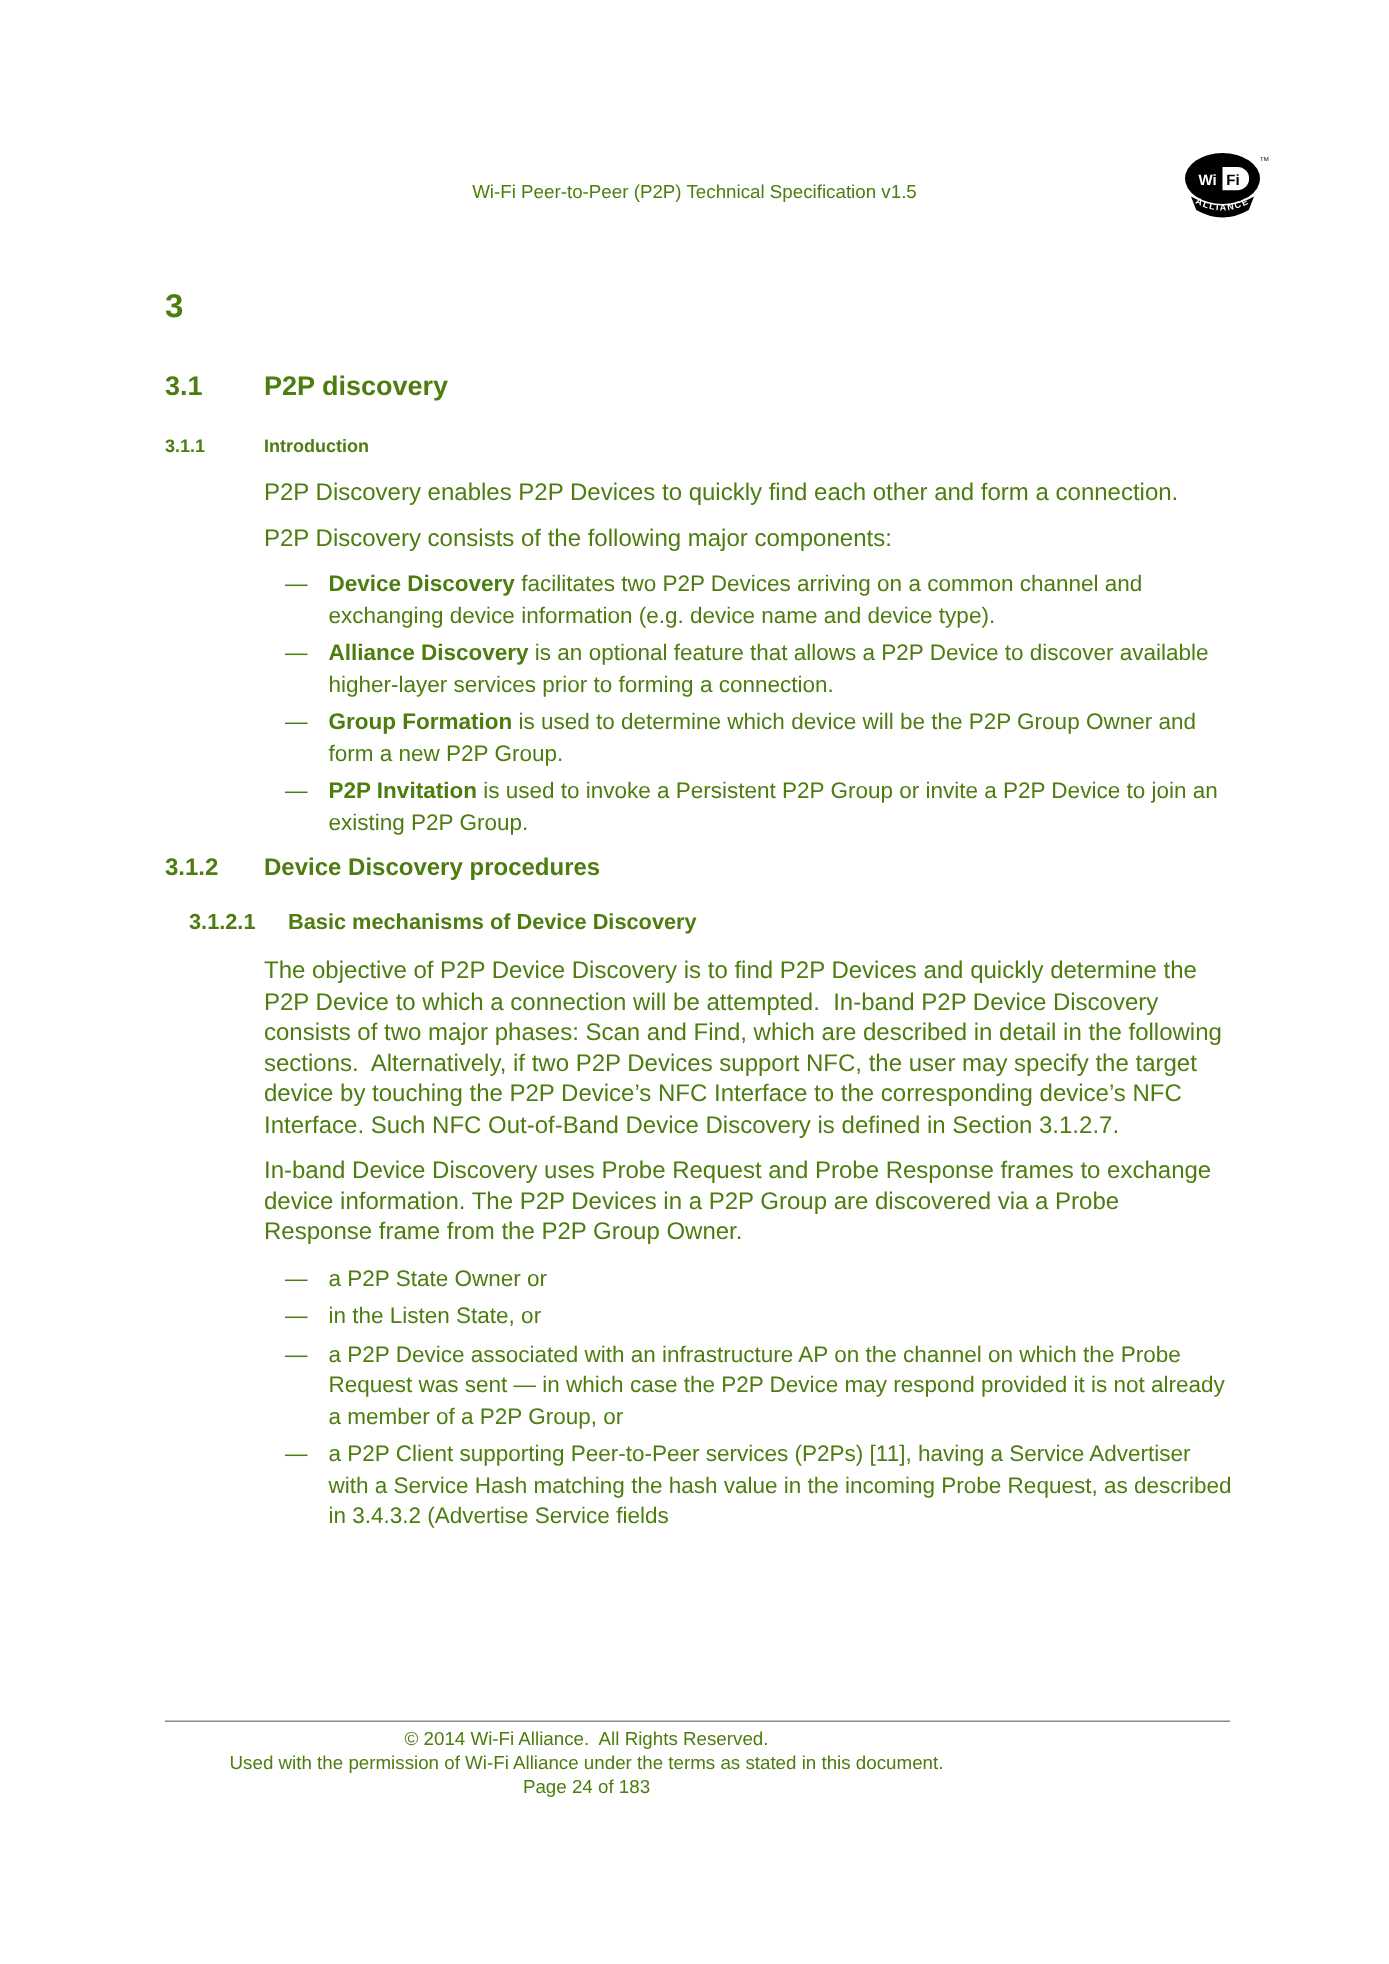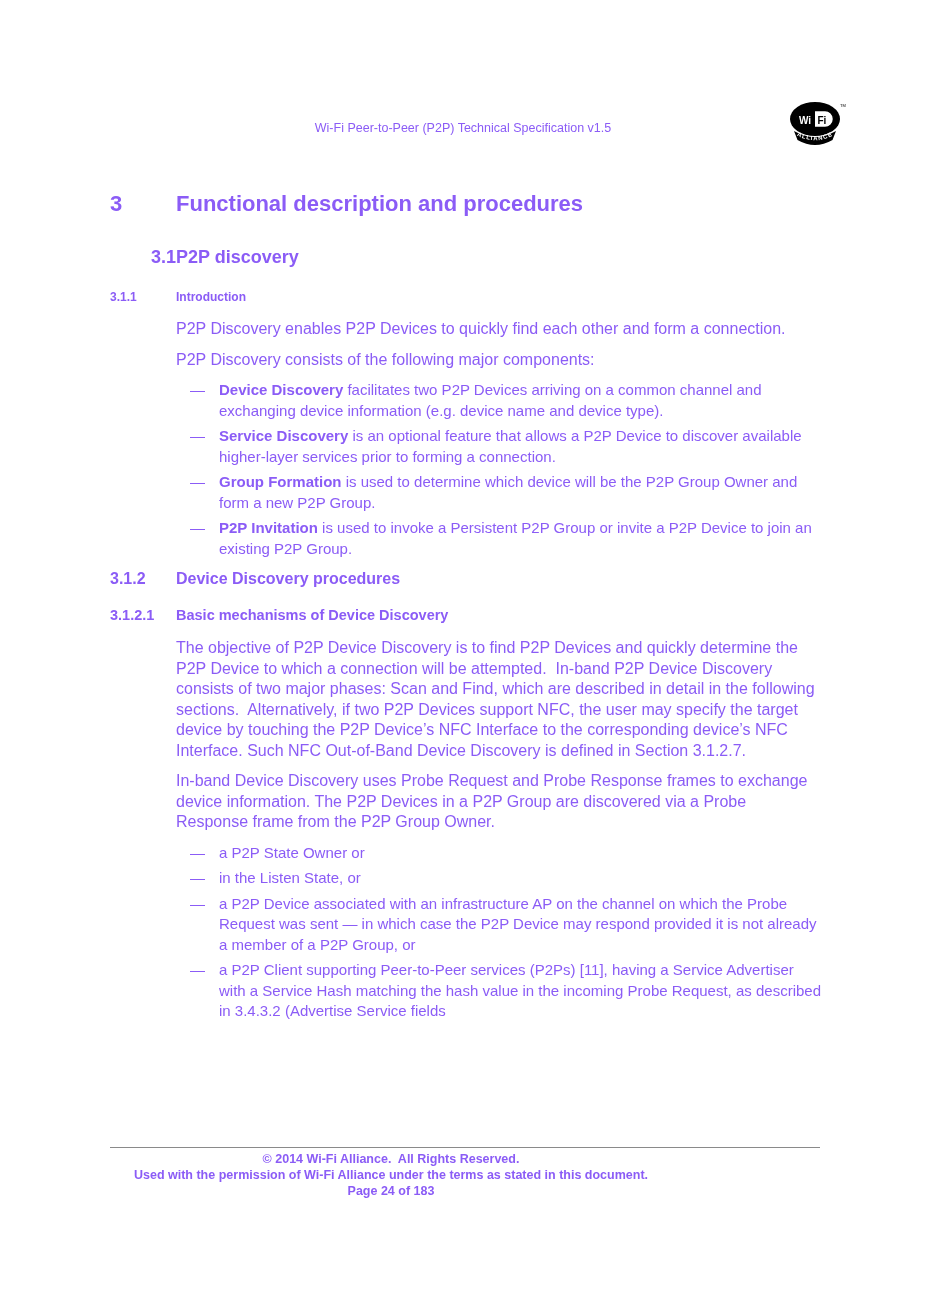--- a/index.html
+++ b/index.html
@@ -2,21 +2,21 @@
 <html><head>
 <meta charset="utf-8">
 <style>
   * { box-sizing: border-box; }
   html, body { margin: 0; padding: 0; background: #ffffff; }
   .page {
     position: relative;
     width: 926px;
     height: 1309px;
     background: #ffffff;
-    color: #8b5cf6;
+    color: #4d7c0f;
     font-family: "Liberation Sans", sans-serif;
     overflow: hidden;
   }
 
   
   .header-title {
     position: absolute;
     top: 121px;
     left: 0;
     width: 926px;
@@ -34,24 +34,24 @@
   }
 
   
   .content {
     position: absolute;
     left: 110px;
     top: 190px;
     width: 712px;
   }
   .h1 { display: flex; font-size: 22px; line-height: 27px; font-weight: bold; margin: 0 0 29px 0; }
-  .h2 { display: flex; font-size: 18px; line-height: 22px; font-weight: bold; margin: 0 0 20px 0; text-align: right; }
+  .h2 { display: flex; font-size: 18px; line-height: 22px; font-weight: bold; margin: 0 0 20px 0; }
   .h3 { display: flex; font-size: 12px; line-height: 19px; font-weight: bold; margin: 0 0 12px 0; }
   .h3b { display: flex; font-size: 16px; line-height: 19px; font-weight: bold; margin: 10px 0 19px 0; }
-  .h4 { display: flex; font-size: 14.5px; line-height: 17px; font-weight: bold; margin: 0 0 14px 0; }
+  .h4 { display: flex; font-size: 14.5px; line-height: 17px; font-weight: bold; margin: 0 0 14px 16px; }
   .hnum { flex: none; width: 66px; }
 
   .body-block { margin-left: 66px; width: 646px; }
   .para {
     font-size: 16px;
     line-height: 20.5px;
     margin: 0 0 10px 0;
     white-space: pre-wrap;
   }
   .bullets { margin: 0 0 10px 0; }
@@ -76,21 +76,20 @@
     background: #8a8a8a;
   }
   .footer {
     position: absolute;
     top: 1151px;
     left: 0;
     width: 782px;
     text-align: center;
     font-size: 12.5px;
     line-height: 16px;
-    font-weight: bold;
   }
   .footer div { white-space: pre-wrap; }
 </style>
 </head>
 <body>
 
 <div class="page">
 
   <div class="header-title">Wi-Fi Peer-to-Peer (P2P) Technical Specification v1.5</div>
 
@@ -107,21 +106,20 @@
         <textPath href="#logo-arc" startOffset="50%" text-anchor="middle">ALLIANCE</textPath>
       </text>
       <text x="52" y="7" font-size="4" fill="#000000" font-family="Liberation Sans, sans-serif">TM</text>
     </svg>
   </div>
 
   <div class="content">
 
     <div class="h1">
       <span class="hnum">3</span>
-      <span>Functional description and procedures</span>
     </div>
 
     <div class="h2">
       <span class="hnum">3.1</span>
       <span>P2P discovery</span>
     </div>
 
     <div class="h3">
       <span class="hnum">3.1.1</span>
       <span>Introduction</span>
@@ -131,21 +129,21 @@
       <p class="para">P2P Discovery enables P2P Devices to quickly find each other and form a connection.</p>
       <p class="para">P2P Discovery consists of the following major components:</p>
 
       <div class="bullets">
         <div class="bullet">
           <span class="dash">—</span>
           <span class="btext"><span class="bold">Device Discovery</span><span> facilitates two P2P Devices arriving on a common channel and exchanging device information (e.g. device name and device type).</span></span>
         </div>
         <div class="bullet">
           <span class="dash">—</span>
-          <span class="btext"><span class="bold">Service Discovery</span><span> is an optional feature that allows a P2P Device to discover available higher-layer services prior to forming a connection.</span></span>
+          <span class="btext"><span class="bold">Alliance Discovery</span><span> is an optional feature that allows a P2P Device to discover available higher-layer services prior to forming a connection.</span></span>
         </div>
         <div class="bullet">
           <span class="dash">—</span>
           <span class="btext"><span class="bold">Group Formation</span><span> is used to determine which device will be the P2P Group Owner and form a new P2P Group.</span></span>
         </div>
         <div class="bullet">
           <span class="dash">—</span>
           <span class="btext"><span class="bold">P2P Invitation</span><span> is used to invoke a Persistent P2P Group or invite a P2P Device to join an existing P2P Group.</span></span>
         </div>
       </div>

